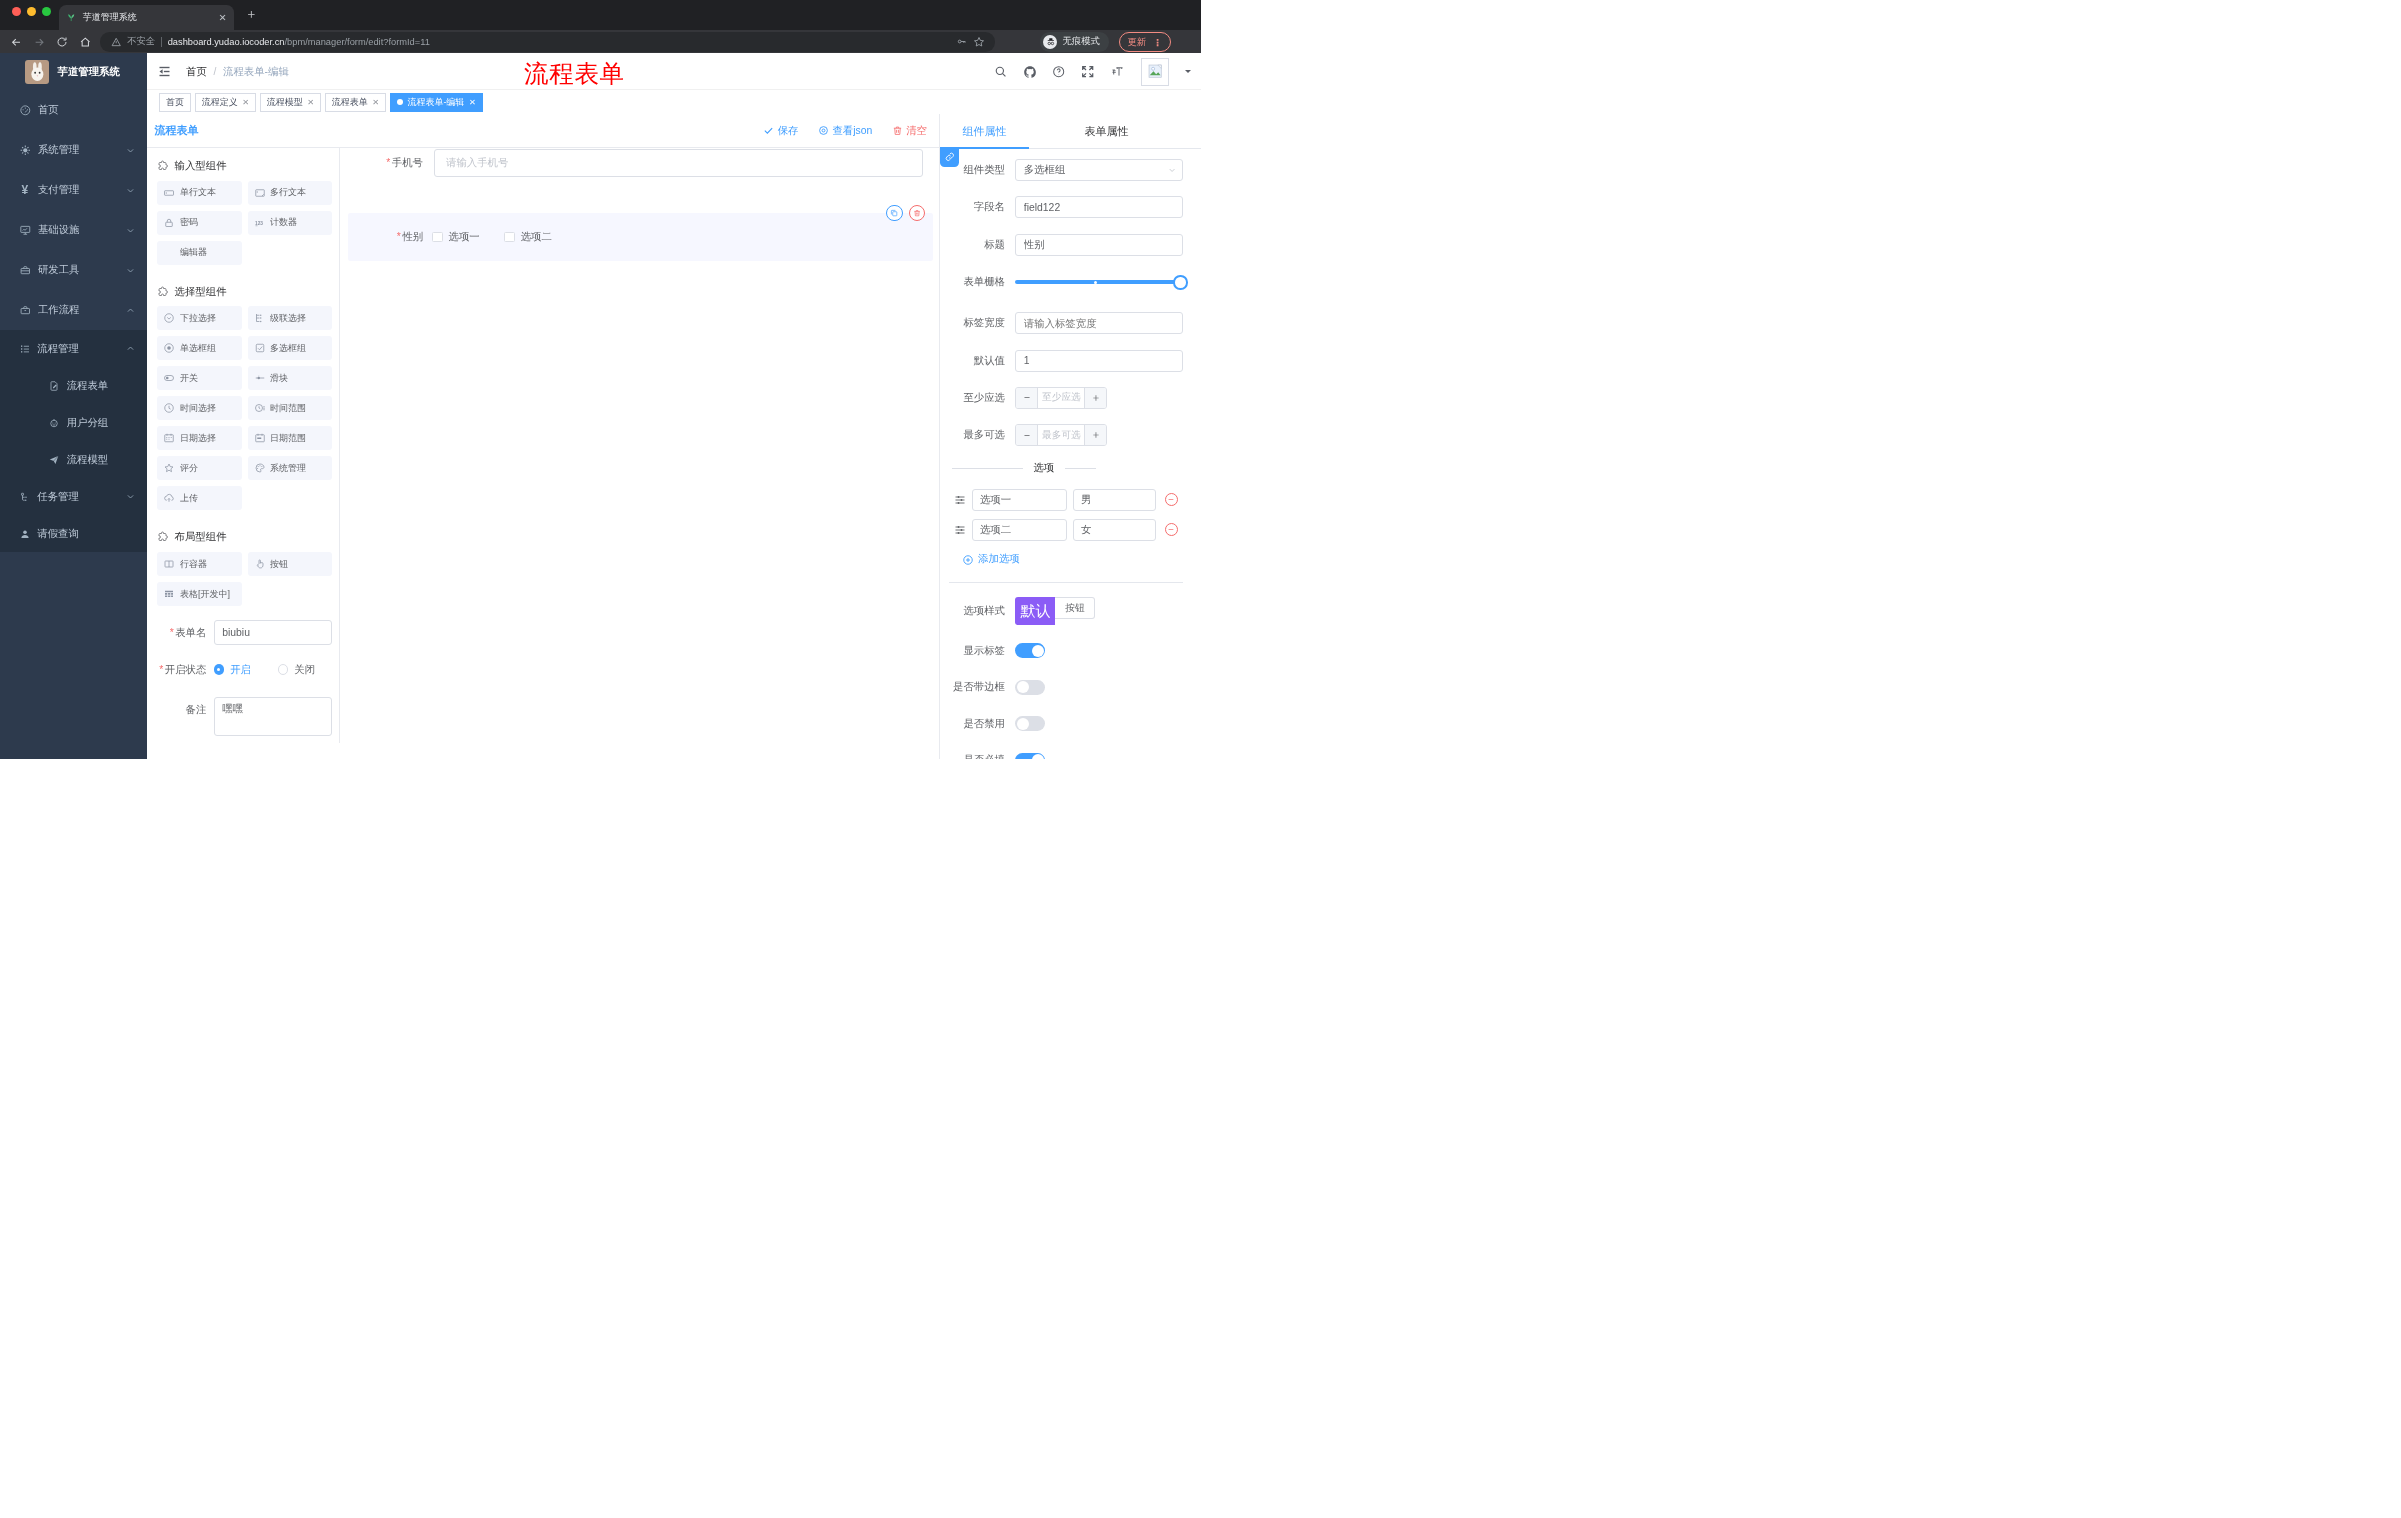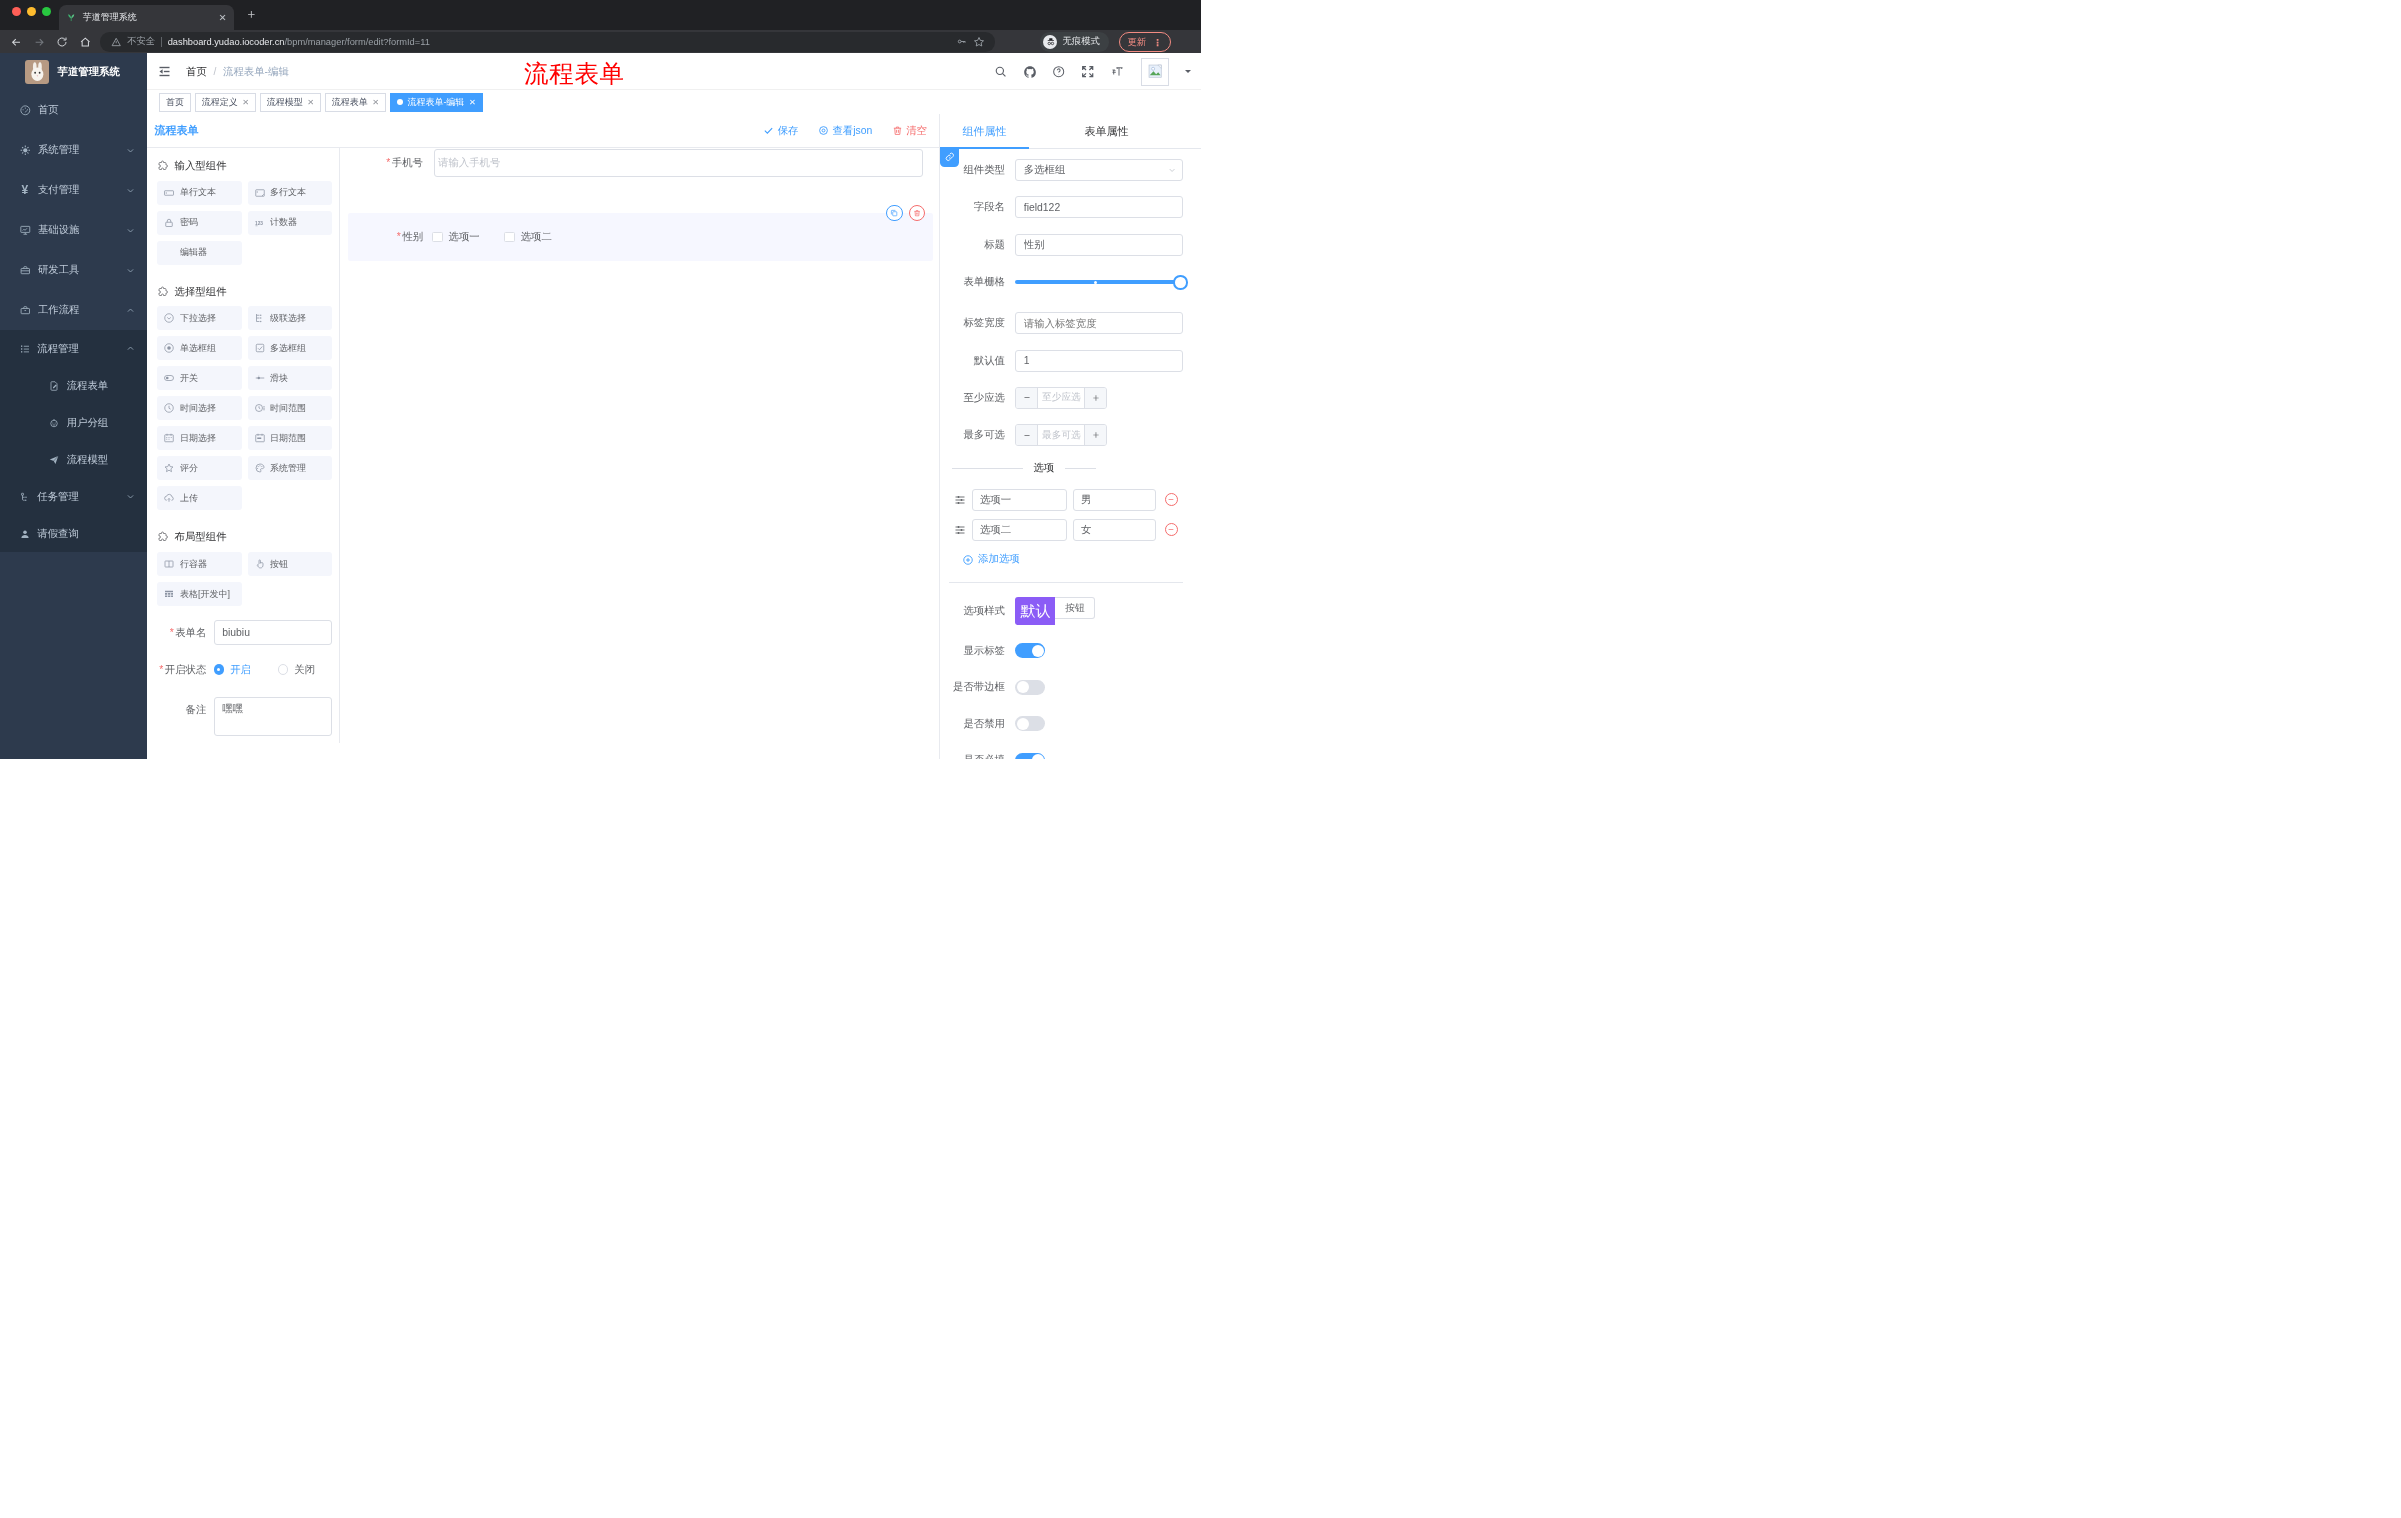--- a/index.html
+++ b/index.html
@@ -83,21 +83,21 @@
          box-sizing:border-box;min-width:0;outline:none;background:#fff}
   .mta{height:39px;resize:none;padding:4.5px 7.4px;font-family:Liberation Sans, sans-serif}
   .radio-on{width:10.4px;height:10.4px;border-radius:50%;background:#409eff;position:relative;flex:none}
   .radio-on::after{content:"";position:absolute;left:3.7px;top:3.7px;width:3px;height:3px;border-radius:50%;background:#fff}
   .radio-off{width:10.4px;height:10.4px;border-radius:50%;border:0.7px solid #dcdfe6;box-sizing:border-box;background:#fff;flex:none}
   
   #canvas{position:absolute;left:193px;top:34px;right:0;bottom:0}
   .cfield{position:absolute;left:0;top:1px;right:0;display:flex;align-items:center}
   .clabel{width:83px;flex:none;text-align:right;font-size:10.4px;color:#606266}
   .cinput{margin-left:11px;width:489px;height:27.5px;border:0.7px solid #dcdfe6;border-radius:3px;display:flex;align-items:center;
-          padding:0 3px;box-sizing:border-box;color:#c0c4cc;font-size:10.4px;background:#fff}
+          padding:0 11px;box-sizing:border-box;color:#c0c4cc;font-size:10.4px;background:#fff}
   #cblock{position:absolute;left:8.2px;right:6px;top:65px;height:48px;background:#f6f7ff;border-radius:2.2px}
   #cblock .inner{height:100%;display:flex;align-items:center}
   #cblock .clabel{width:75px}
   .cb{width:10.4px;height:10.4px;border:0.7px solid #dcdfe6;border-radius:1.5px;background:#fff;box-sizing:border-box;flex:none}
   .cbl{margin-left:6px;font-size:10.4px;color:#606266}
   .cbtn{position:absolute;top:-8.2px;width:16.3px;height:16.3px;border-radius:50%;background:#fff;display:flex;align-items:center;
         justify-content:center;box-sizing:border-box}
   #btn-copy{right:30.5px;border:0.7px solid #409eff;color:#409eff}
   #btn-del{right:8.2px;border:0.7px solid #f56c6c;color:#f56c6c}
   

